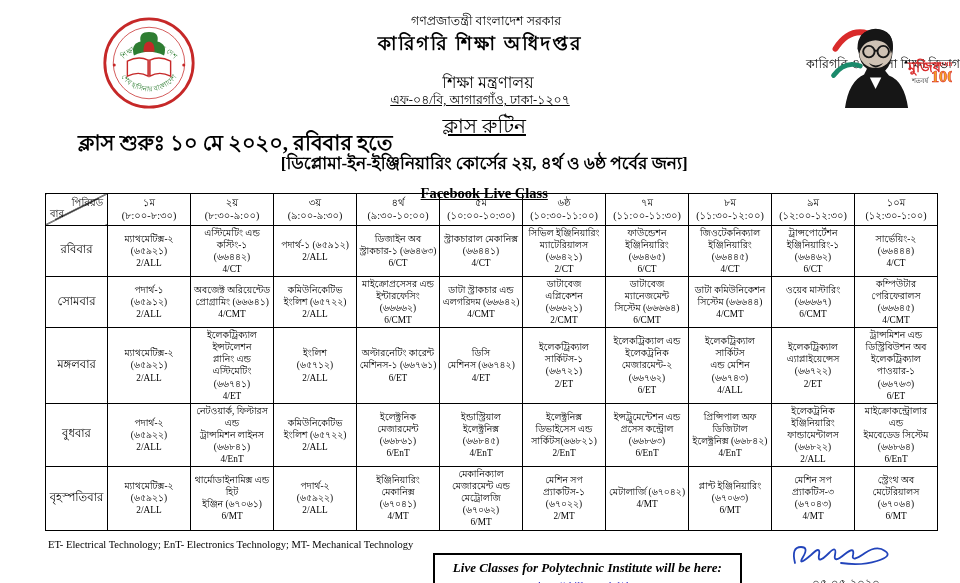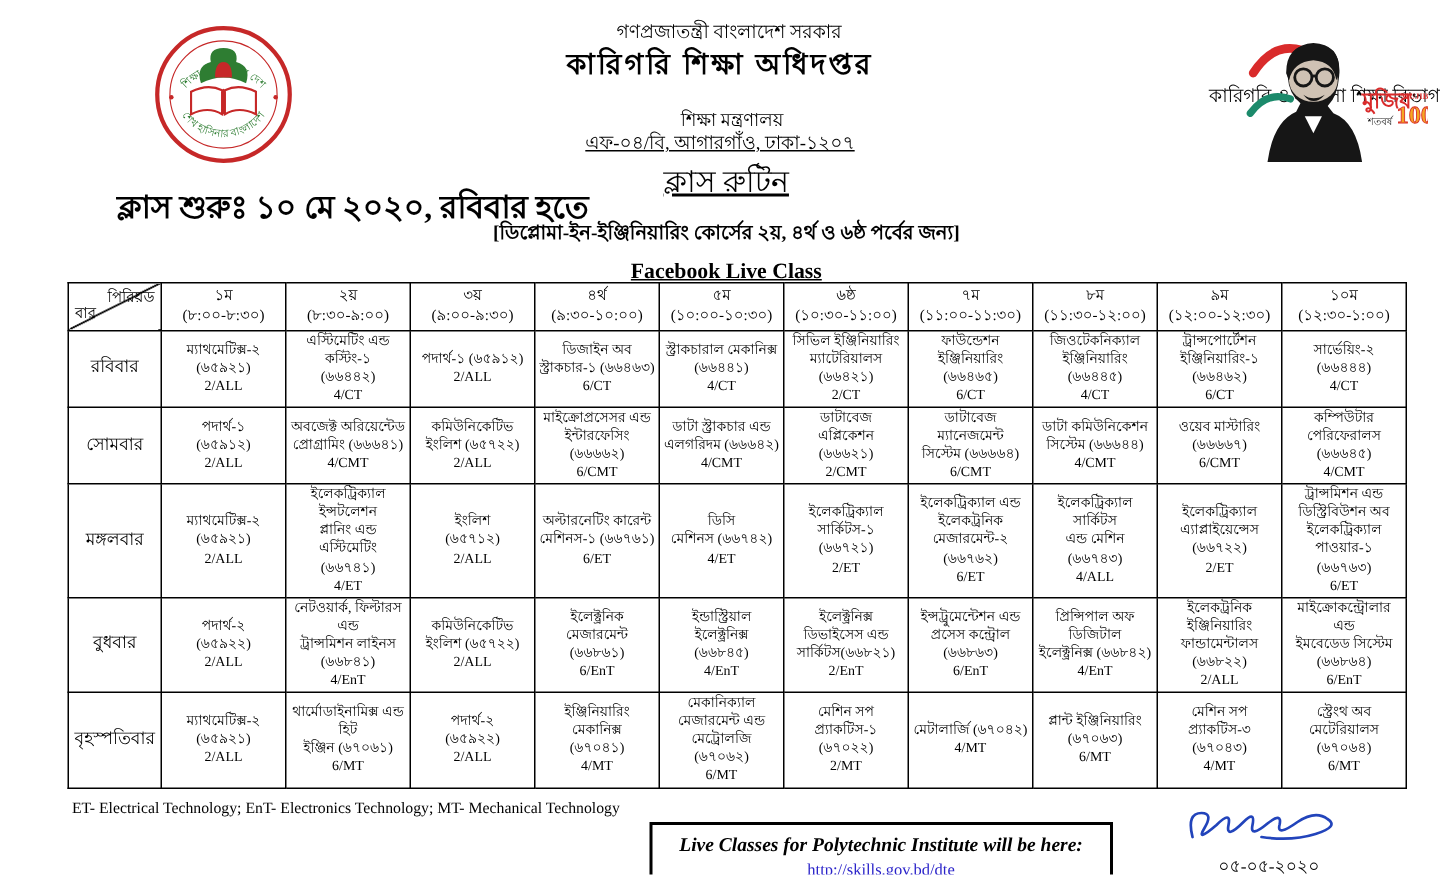--- a/index.html
+++ b/index.html
@@ -9,29 +9,29 @@
   }
   .page{position:relative;width:960px;height:583px;}
 
   
   .logo-left{position:absolute;left:102px;top:16px;width:94px;height:94px;}
   .logo-right{position:absolute;left:824px;top:22px;width:128px;height:86px;}
   .header-center{padding-top:14px;text-align:center;line-height:1.25;}
   .hdr-govt{font-size:12.5px;padding-left:12px;}
   .hdr-dept{font-size:19px;font-weight:bold;letter-spacing:2px;margin-top:2px;}
   .hdr-div{font-size:12.5px;margin-top:2px;text-align:right;}
-  .hdr-min{font-size:12px;padding-left:16px;}
+  .hdr-min{font-size:16px;padding-left:16px;}
   .hdr-addr{font-size:12.5px;text-decoration:underline;}
 
   
   .title-row{position:relative;height:74px;margin-top:2px;}
   .class-start{position:absolute;left:78px;top:16px;font-size:21px;font-weight:bold;}
   .title-center{position:absolute;left:50%;transform:translateX(-49%);top:0;text-align:center;width:420px;}
   .main-title{font-size:20px;font-weight:normal;text-decoration:underline;}
-  .sub-title{font-size:13px;font-weight:bold;margin-top:6px;}
+  .sub-title{font-size:17px;font-weight:bold;margin-top:6px;}
   .fb-title{font-size:14.5px;font-weight:bold;text-decoration:underline;margin-top:7px;}
 
   
   table.routine{
     border-collapse:collapse;table-layout:fixed;
     margin:8px 0 0 45px;width:893px;
   }
   table.routine th,table.routine td{
     border:1px solid #000;text-align:center;vertical-align:middle;
     padding:1px 2px;overflow:hidden;

